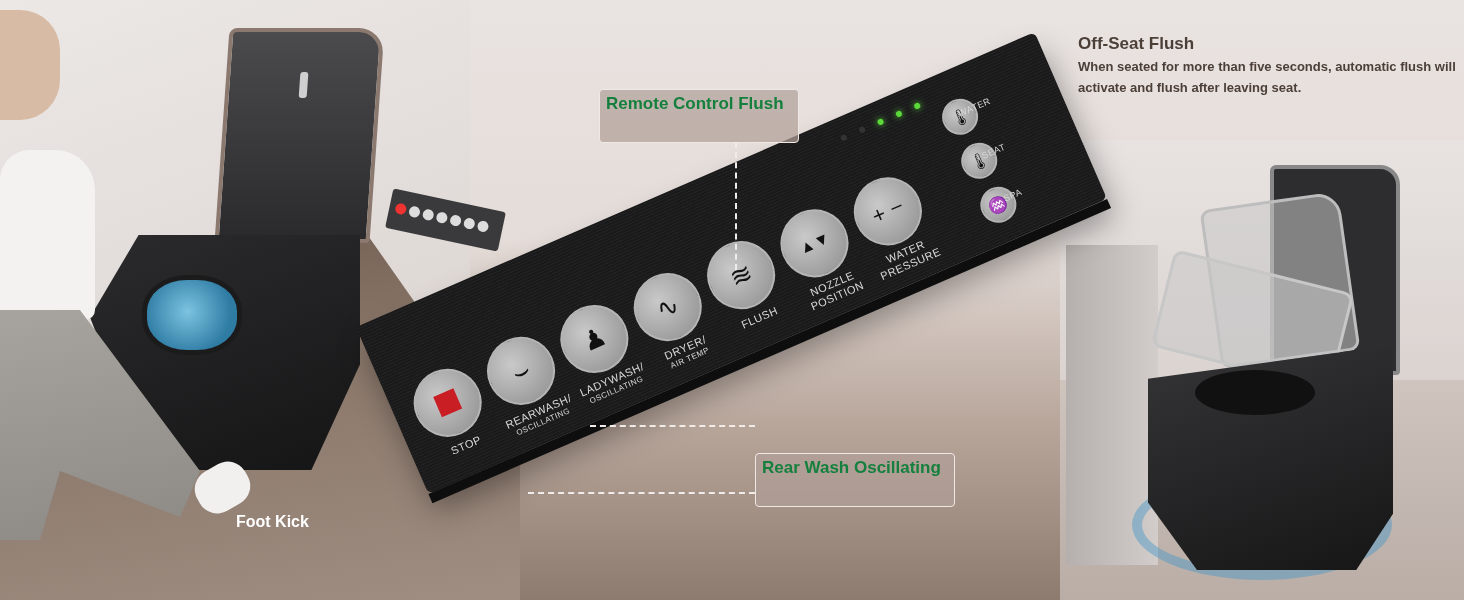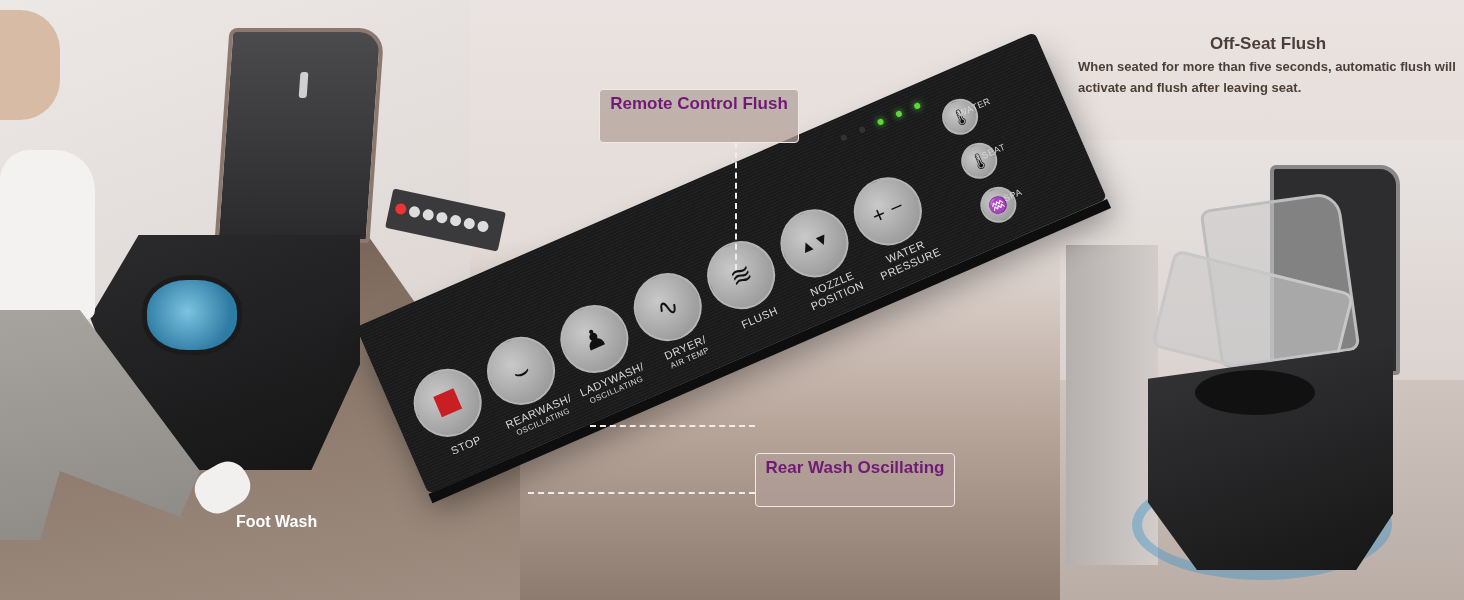--- a/index.html
+++ b/index.html
@@ -64,25 +64,25 @@
     background: radial-gradient(circle at 40% 35%, #c9c9c9, #9c9c9c 75%); border: 2px solid #b5b5b5;
     display: flex; align-items: center; justify-content: center; color: #111; font-size: 26px; }
   .btn-sm { width: 36px; height: 36px; font-size: 16px; }
   .btn .stop-square { width: 22px; height: 22px; background: #c81e24; }
   .plabel { position: absolute; color: #d8d8d8; font-size: 11px; text-align: center; line-height: 1.15; width: 110px; letter-spacing: 0.5px; }
   .plabel small { display: block; font-size: 8px; }
   .led { position: absolute; width: 6px; height: 6px; border-radius: 50%; background: #333; }
   .led.on { background: #5bd93a; box-shadow: 0 0 6px #5bd93a; }
   
   .callout { position: absolute; background: rgba(178,160,152,0.72); border: 1.5px solid #efe8e5; border-radius: 4px;
-    color: #701a75; font-weight: bold; font-size: 17px; text-align: center; line-height: 23px; padding: 2px 6px; }
+    color: #15803d; font-weight: bold; font-size: 17px; line-height: 23px; padding: 2px 6px; }
   .dash-v { position: absolute; border-left: 2px dashed #f1ece9; }
   .dash-h { position: absolute; border-top: 2px dashed #f1ece9; }
   .heading { position: absolute; left: 1078px; top: 34px; color: #4b3f38; font-weight: bold; }
-  .heading .t { font-size: 17px; margin-bottom: 2px; text-align: center; }
+  .heading .t { font-size: 17px; margin-bottom: 2px; }
   .heading .d { font-size: 13px; line-height: 21px; width: 380px; }
   .foot-kick { position: absolute; left: 236px; top: 513px; color: #fff; font-weight: bold; font-size: 16px; }
 </style>
 </head>
 <body>
 
 <div class="scene">
 
   <div class="left-wall"></div>
   <div class="left-floor"></div>
@@ -97,21 +97,21 @@
     <span style="left:34px"></span>
     <span style="left:48px"></span>
     <span style="left:62px"></span>
     <span style="left:76px"></span>
     <span style="left:90px"></span>
   </div>
   <div class="woman-head"></div>
   <div class="woman-torso"></div>
   <div class="woman-legs"></div>
   <div class="woman-shoe"></div>
-  <div class="foot-kick">Foot Wash</div>
+  <div class="foot-kick">Foot Kick</div>
 
   <div class="right-wall"></div>
   <div class="right-floor"></div>
   <div class="right-cabinet"></div>
   <div class="ripple" style="left:1132px;top:470px;width:260px;height:110px;"></div>
   <div class="ripple" style="left:1172px;top:490px;width:180px;height:75px;"></div>
   <div class="toilet-right-back"></div>
   <div class="toilet-right-lid"></div>
   <div class="toilet-right-seat"></div>
   <div class="toilet-right-body"></div>

